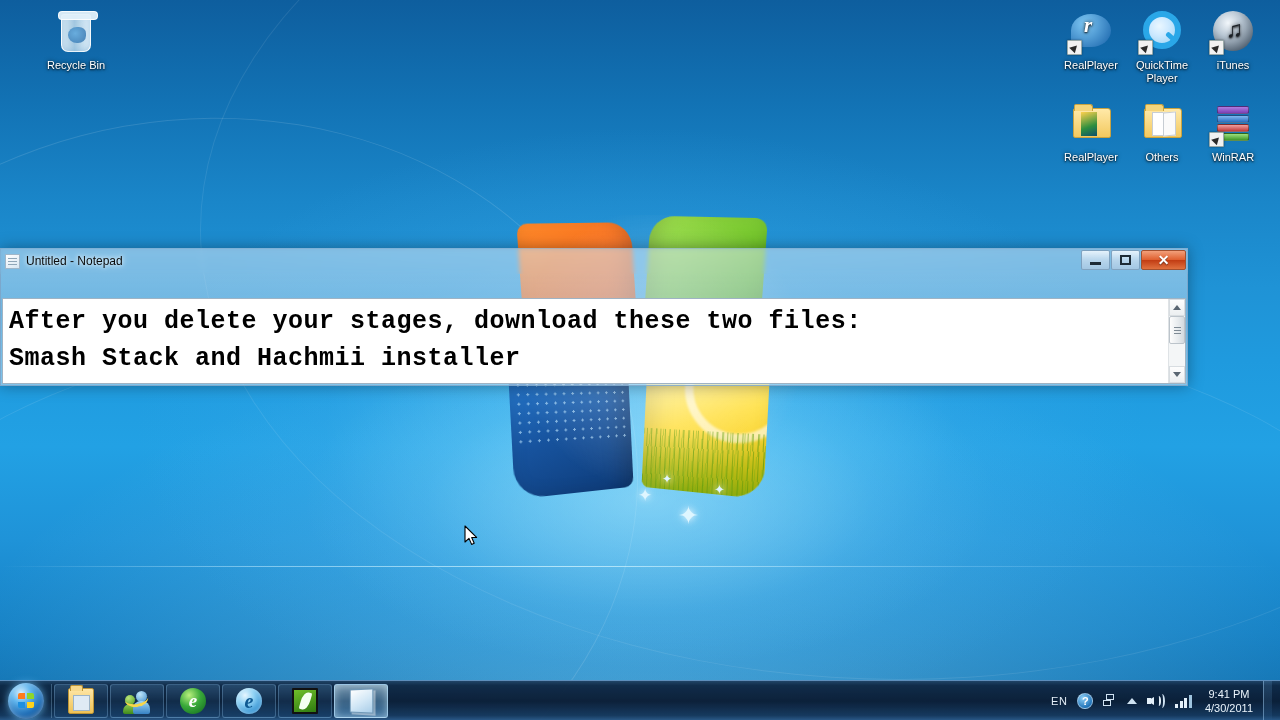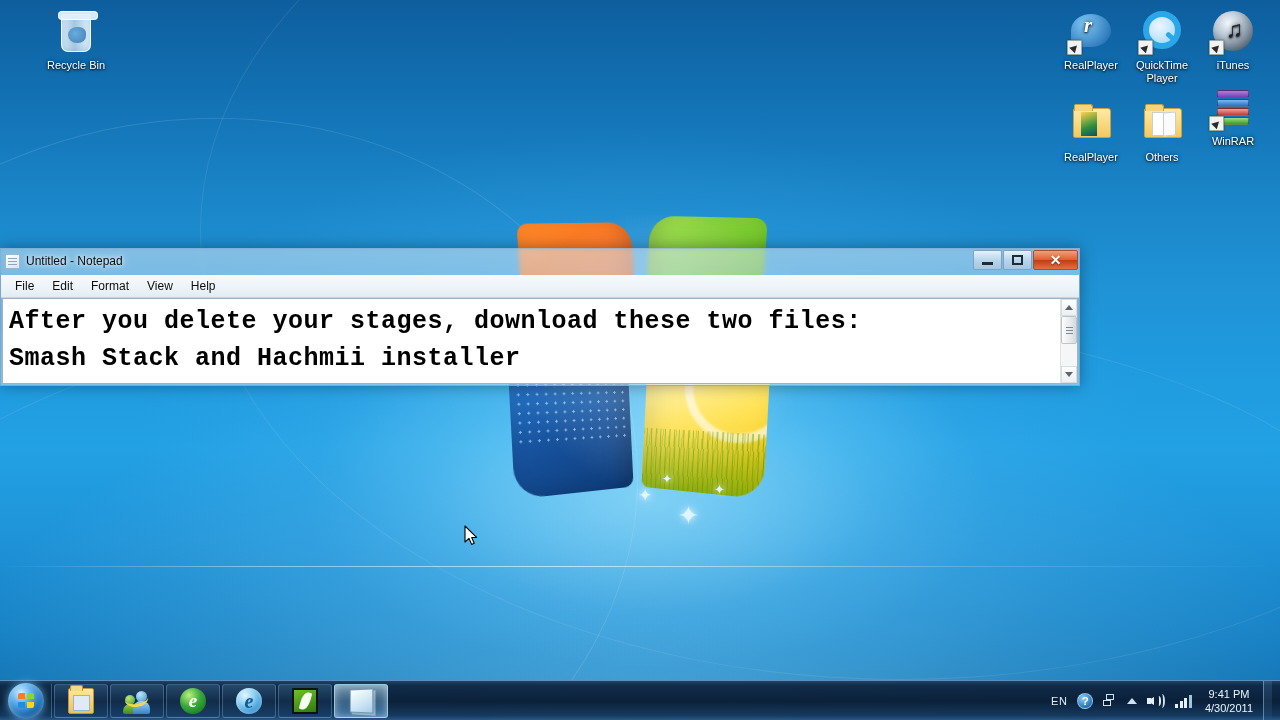--- a/index.html
+++ b/index.html
@@ -157,21 +157,21 @@
      background:linear-gradient(160deg,#ffd14d,#2f8f3e 60%,#0c4f6e);}
 
   
   .ico-rar .b{ position:absolute; left:8px; height:8px; width:32px; border-radius:2px; border:1px solid rgba(0,0,0,.35);}
   .ico-rar .b1{ top:6px; background:linear-gradient(180deg,#b07de0,#7b3fb5);}
   .ico-rar .b2{ top:15px; background:linear-gradient(180deg,#7fb7f0,#2b6fc0);}
   .ico-rar .b3{ top:24px; background:linear-gradient(180deg,#f0a0a0,#c33a3a);}
   .ico-rar .b4{ top:33px; background:linear-gradient(180deg,#9de07d,#3f9a2a);}
 
   
-  #notepad{ position:absolute; left:0; top:248px; width:1080px; height:138px; }
+  #notepad{ position:absolute; left:0; top:248px; width:1188px; height:138px; }
   .np-frame{ position:absolute; inset:0;
      background:linear-gradient(180deg, rgba(214,232,246,0.55) 0%, rgba(186,214,236,0.50) 48%, rgba(205,228,245,0.55) 100%);
      border:1px solid rgba(125,165,200,.85);
      box-shadow:0 0 14px rgba(0,0,0,.35);}
   .np-titlebar{ position:absolute; left:0; top:0; width:100%; height:26px;
      display:flex; align-items:center; padding-left:5px;
      backdrop-filter:blur(2px);}
   .np-titlebar .np-icon{ width:15px; height:15px; margin-right:6px; position:relative;
      background:linear-gradient(150deg,#ffffff,#d7e6f2); border:1px solid #9fb6c9;}
   .np-titlebar .np-icon:after{ content:""; position:absolute; left:2px; top:3px; width:9px; height:1px;
@@ -370,21 +370,21 @@
   </div>
   <div class="dicon" style="left:1122px; top:100px;">
     <div class="glyph">
         <div class="ico-folder">
           <div class="sheet"></div>
           <div class="sheet2"></div>
         </div>
       </div>
     <span class="lbl">Others</span>
   </div>
-  <div class="dicon" style="left:1193px; top:84px;">
+  <div class="dicon" style="left:1193px; top:100px;">
     <div class="glyph ico-rar">
       <div class="b b1"></div>
         <div class="b b2"></div>
         <div class="b b3"></div>
         <div class="b b4"></div>
       <div class="shortcut-arrow"></div>
     </div>
     <span class="lbl">WinRAR</span>
   </div>
 </div>
@@ -401,27 +401,20 @@
         </div>
       <div class="np-btn">
           <div class="r"></div>
         </div>
       <div class="np-btn close">
           <span class="x">✕</span>
         </div>
     </div>
   </div>
 
-  <div class="np-menubar">
-    <div class="np-menu">File</div>
-    <div class="np-menu">Edit</div>
-    <div class="np-menu">Format</div>
-    <div class="np-menu">View</div>
-    <div class="np-menu">Help</div>
-  </div>
 
   <div class="np-body">
     <div class="np-text"><span>After you delete your stages, download these two files:</span>
 <span>Smash Stack and Hachmii installer</span></div>
     <div class="np-scroll">
       <div class="sb-arrow">
           <div class="tri-u"></div>
         </div>
       <div class="sb-track">
         <div class="sb-thumb">

